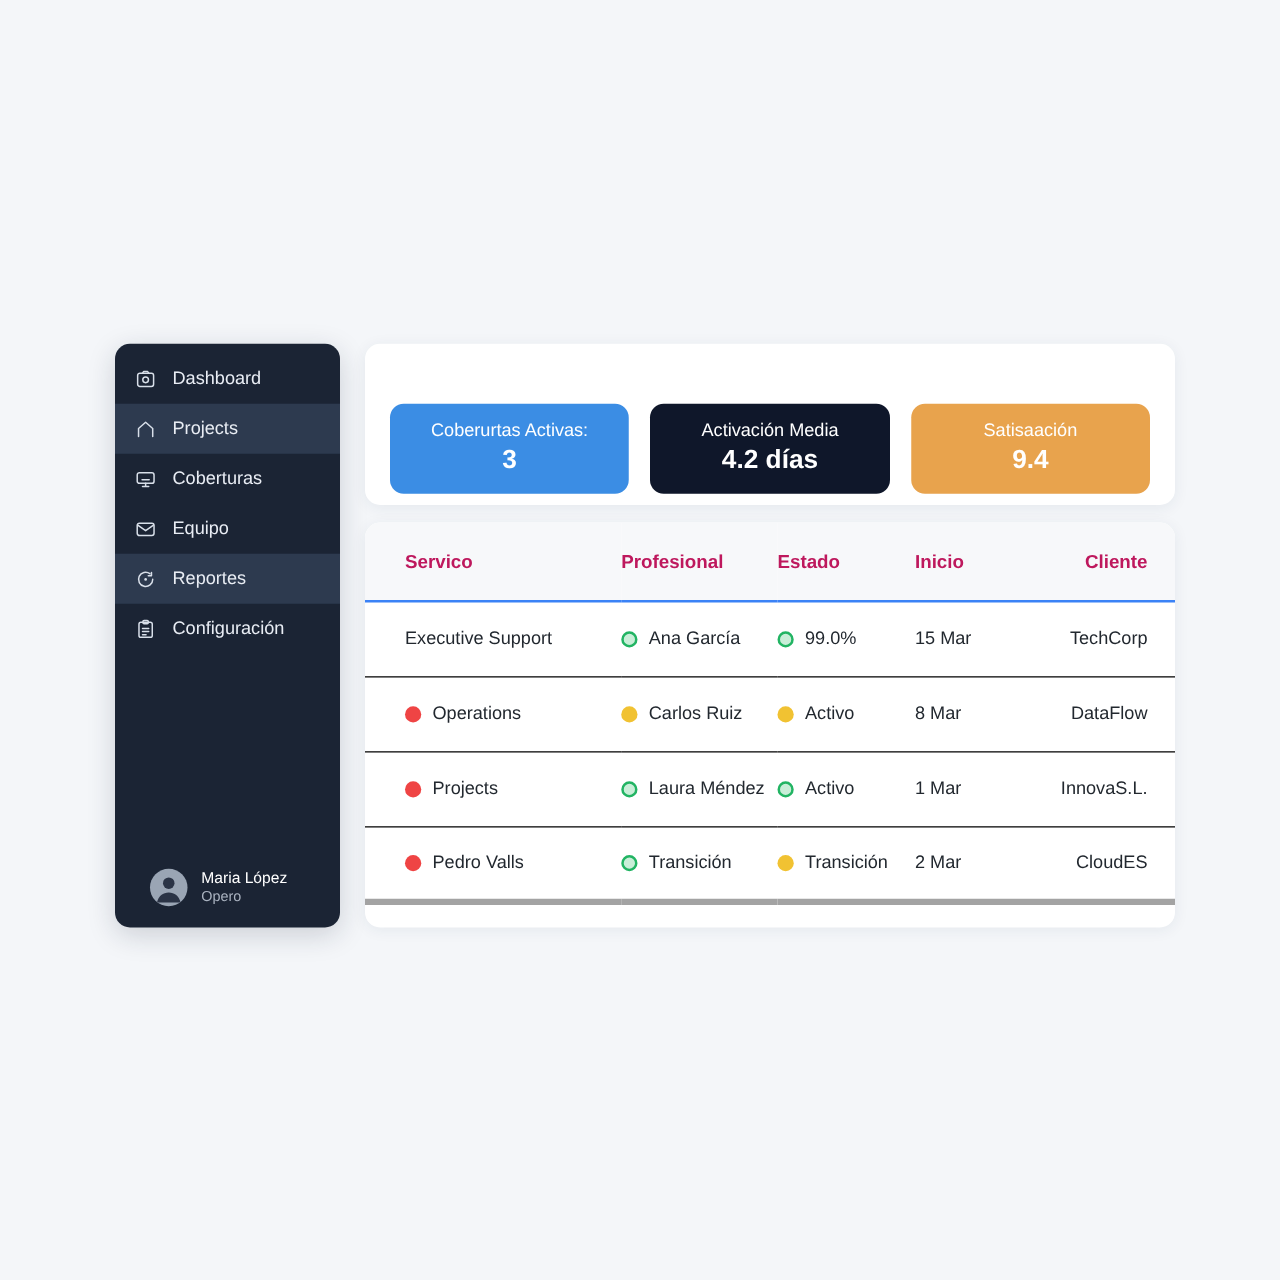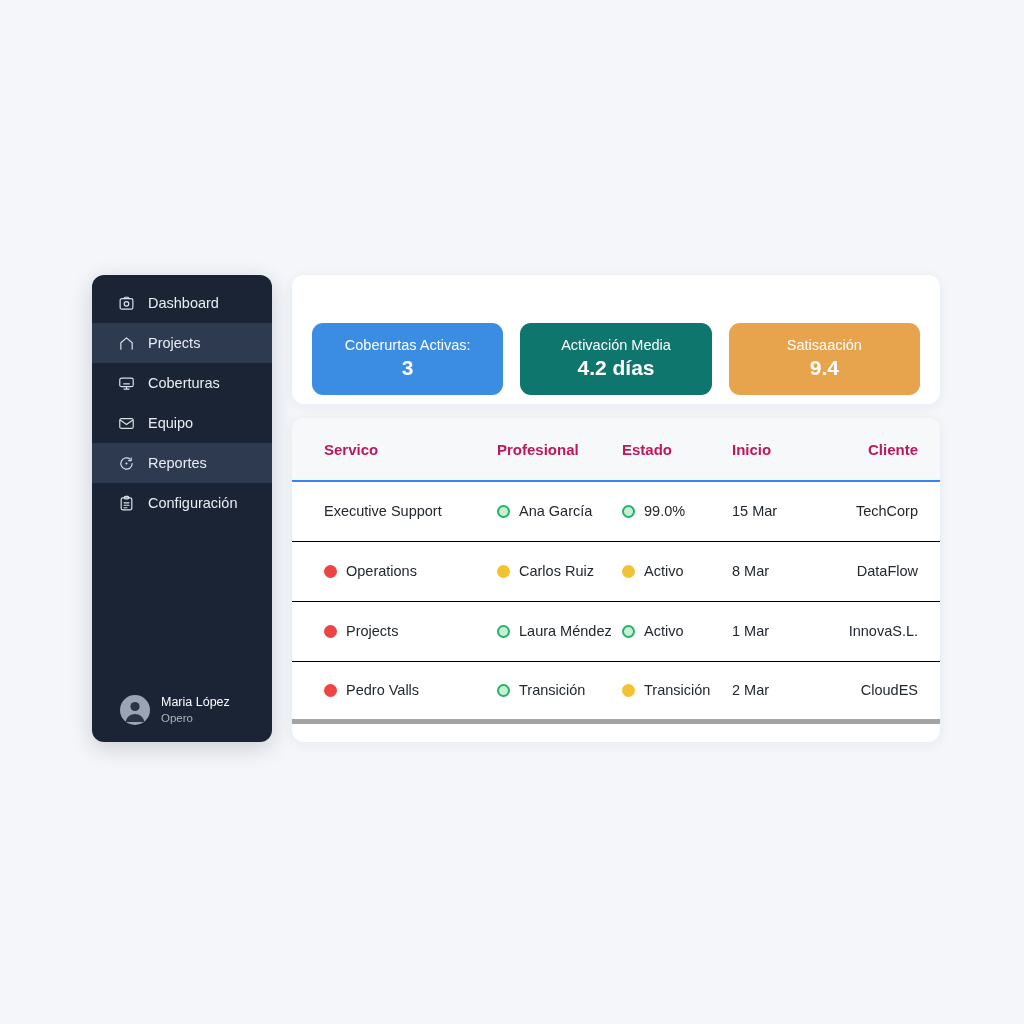--- a/index.html
+++ b/index.html
@@ -36,21 +36,21 @@
   .nav-list {
     list-style: none;
     padding-top: 8px;
   }
 
   .nav-item {
     display: flex;
     align-items: center;
     gap: 13px;
     height: 40px;
-    padding: 0 0 0 26px;
+    padding: 0 0 0 16px;
     color: #e9edf4;
     font-size: 14.5px;
     cursor: pointer;
   }
   .nav-item.active { background: #2d3a4f; }
 
   .nav-icon {
     width: 17px;
     height: 17px;
     flex: 0 0 17px;
@@ -284,21 +284,21 @@
   </nav>
 
   <section id="stats-panel">
 
     <div class="stat-card" style="background:#3b8de4">
       <span class="stat-label">Coberurtas Activas:</span>
       <span class="stat-value">3</span>
     </div>
 
 
-    <div class="stat-card" style="background:#0f766e">
+    <div class="stat-card" style="background:#0f172a">
       <span class="stat-label">Activación Media</span>
       <span class="stat-value">4.2 días</span>
     </div>
 
     <div class="stat-card" style="background:#e8a34d">
       <span class="stat-label">Satisaación</span>
       <span class="stat-value">9.4</span>
     </div>
 
   </section>

